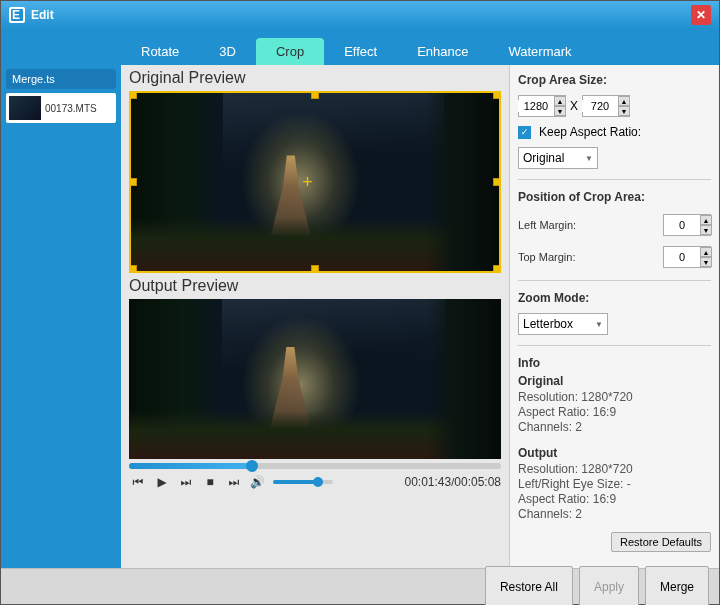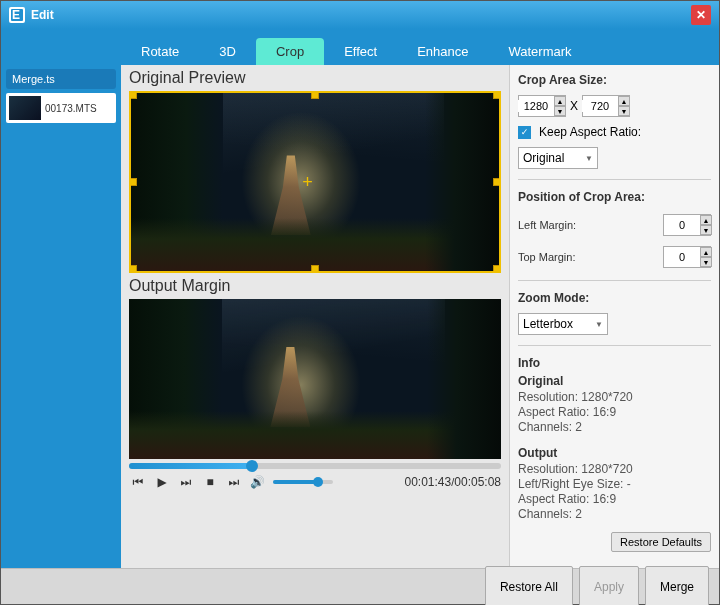--- a/index.html
+++ b/index.html
@@ -199,21 +199,21 @@
         <div class="crop-handle handle-tr"></div>
         <div class="crop-handle handle-bl"></div>
         <div class="crop-handle handle-br"></div>
         <div class="crop-handle handle-tm"></div>
         <div class="crop-handle handle-bm"></div>
         <div class="crop-handle handle-ml"></div>
         <div class="crop-handle handle-mr"></div>
         <div class="crop-crosshair">+</div>
       </div>
 
-      <div class="preview-label">Output Margin</div>
+      <div class="preview-label">Output Preview</div>
 
       <div class="preview-video output">
         <div class="forest-scene">
           <div class="scene-trees-left"></div>
           <div class="scene-rays"></div>
           <div class="scene-glow"></div>
           <div class="scene-figure"></div>
           <div class="scene-ground"></div>
           <div class="scene-trees-right"></div>
         </div>

